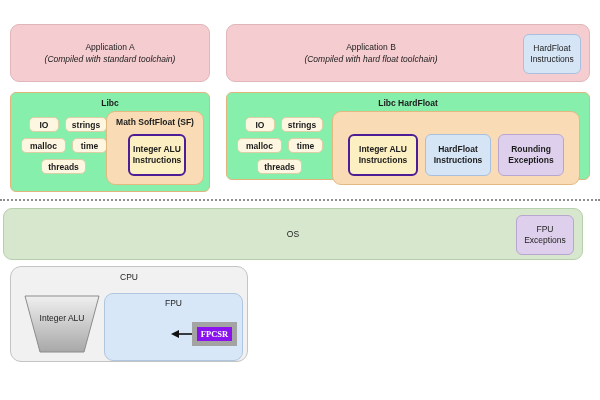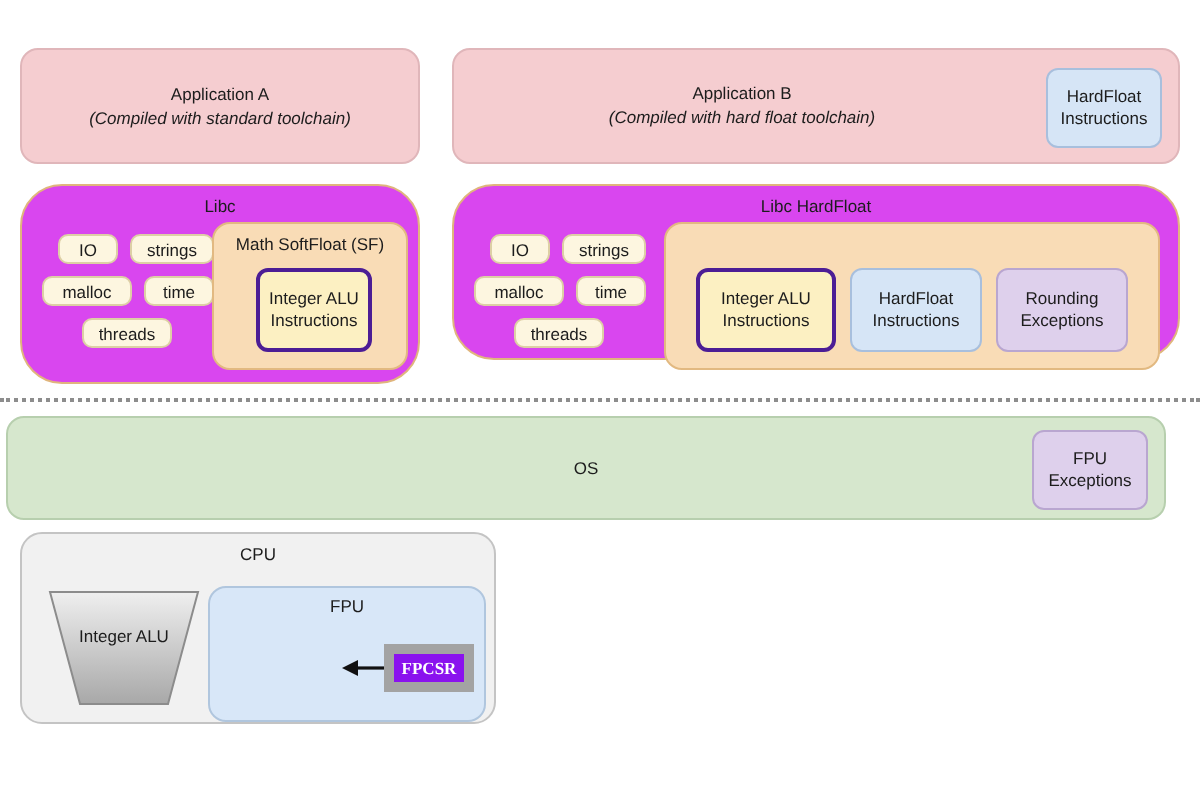--- a/index.html
+++ b/index.html
@@ -30,23 +30,24 @@
   }
   .app-text {
     text-align: center;
     line-height: 1.45;
   }
   .app-title { font-size: 8.5px; }
   .app-sub { font-size: 8.5px; font-style: italic; }
 
   
   .libc-box {
-    background: #d946ef;
+    background: #86efac;
     border: 1px solid #e0b57d;
-    border-radius: 21px;
+    border-radius: 6px;
+    font-weight: bold;
   }
   .libc-title {
     position: absolute;
     top: 5px;
     left: 0;
     right: 0;
     text-align: center;
     font-size: 8.5px;
   }
 

